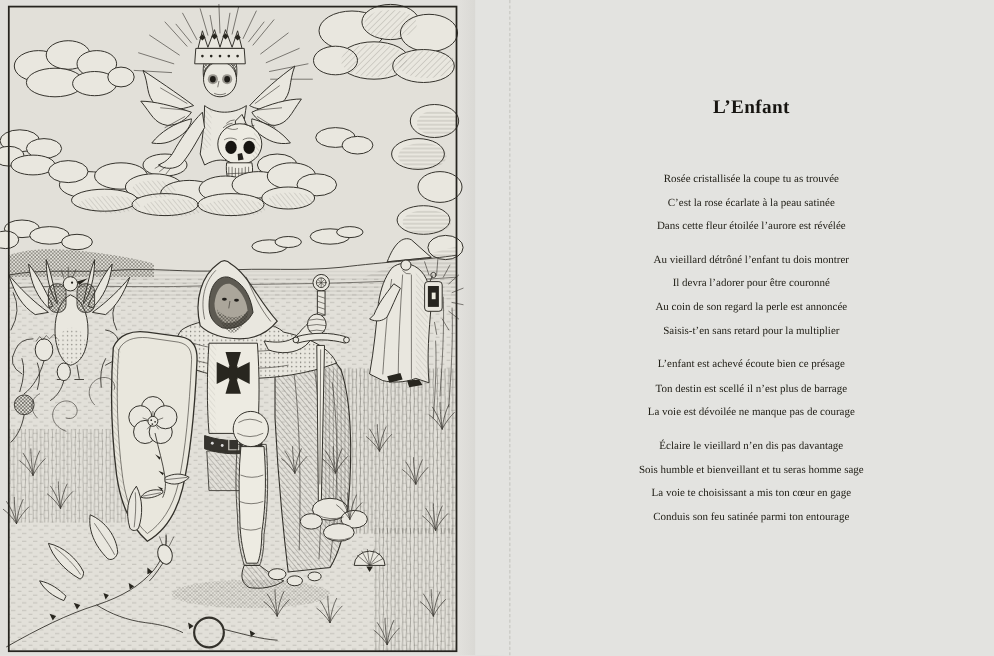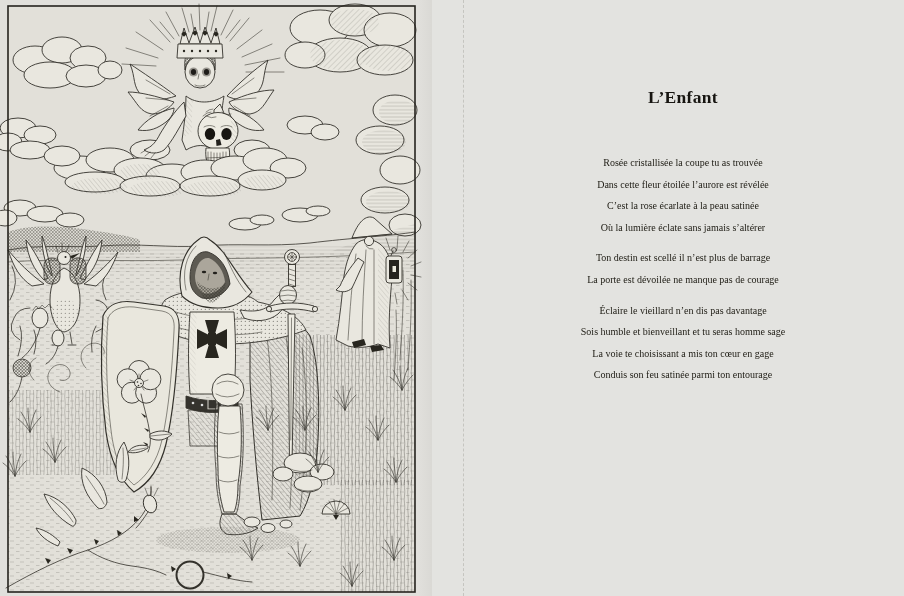--- a/index.html
+++ b/index.html
@@ -493,29 +493,35 @@
 
   <div class="gutter"></div>
 
   <div class="page-right">
     <div class="crease"></div>
     <div class="poem">
       <h1>L’Enfant</h1>
 
       <div class="stanza">
         <p>Rosée cristallisée la coupe tu as trouvée</p>
+        <p>C’est la rose écarlate à la peau satinée</p>
         <p>Dans cette fleur étoilée l’aurore est révélée</p>
-        <p>C’est la rose écarlate à la peau satinée</p>
-        <p>Où la lumière éclate sans jamais s’altérer</p>
       </div>
 
-
       <div class="stanza">
+        <p>Au vieillard détrôné l’enfant tu dois montrer</p>
+        <p>Il devra l’adorer pour être couronné</p>
+        <p>Au coin de son regard la perle est annoncée</p>
+        <p>Saisis-t’en sans retard pour la multiplier</p>
+      </div>
+
+      <div class="stanza">
+        <p>L’enfant est achevé écoute bien ce présage</p>
         <p>Ton destin est scellé il n’est plus de barrage</p>
-        <p>La porte est dévoilée ne manque pas de courage</p>
+        <p>La voie est dévoilée ne manque pas de courage</p>
       </div>
 
       <div class="stanza">
         <p>Éclaire le vieillard n’en dis pas davantage</p>
         <p>Sois humble et bienveillant et tu seras homme sage</p>
         <p>La voie te choisissant a mis ton cœur en gage</p>
         <p>Conduis son feu satinée parmi ton entourage</p>
       </div>
     </div>
   </div>

